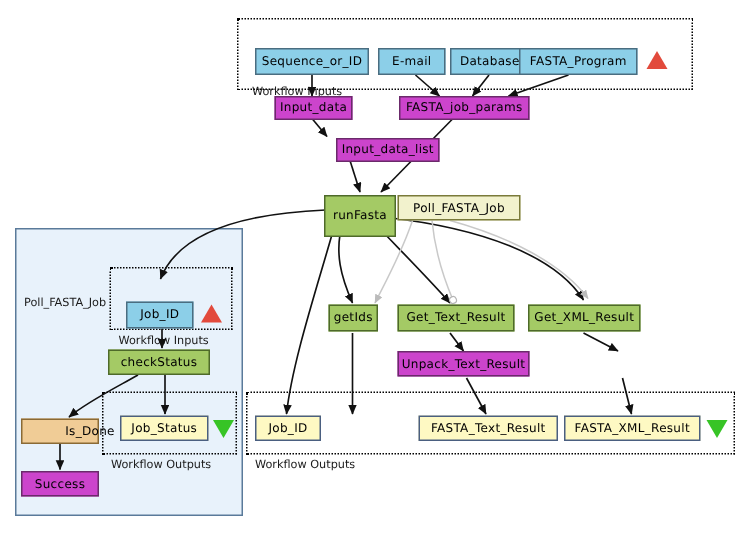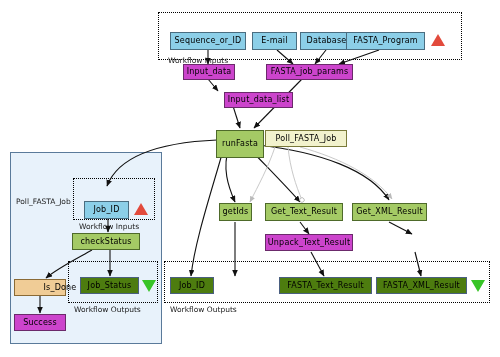--- a/index.html
+++ b/index.html
@@ -42,21 +42,21 @@
   }
   .n-proc-magenta {
     background: #cc44cc;
     border-color: #6b2a6b;
   }
   .n-proc-green {
     background: #a4ca65;
     border-color: #4e6a2a;
   }
   .n-output {
-    background: #4d7c0f;
+    background: #fef9c3;
     border-color: #4a5f80;
   }
   .n-nested {
     background: #f2f2cd;
     border-color: #7a7a3a;
   }
   .n-tan {
     background: #f0cc96;
     border-color: #8a6a35;
     padding-left: 40px;

